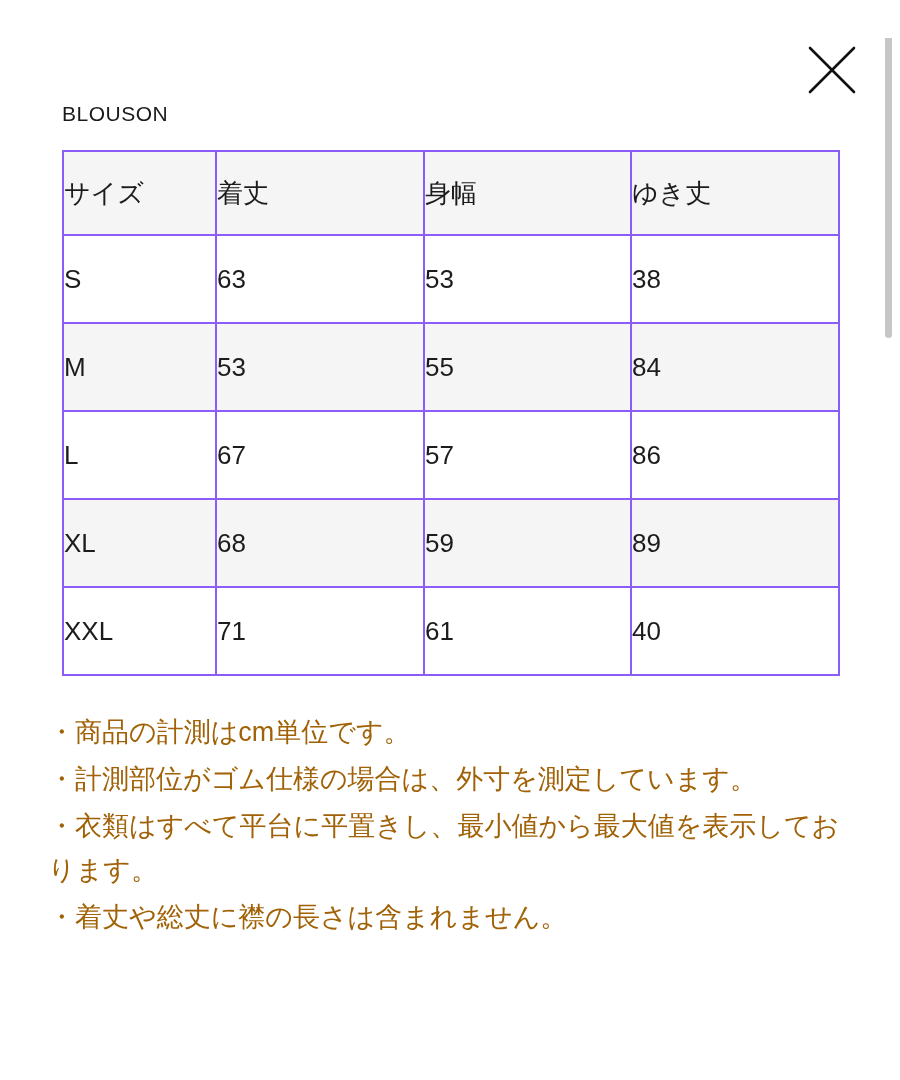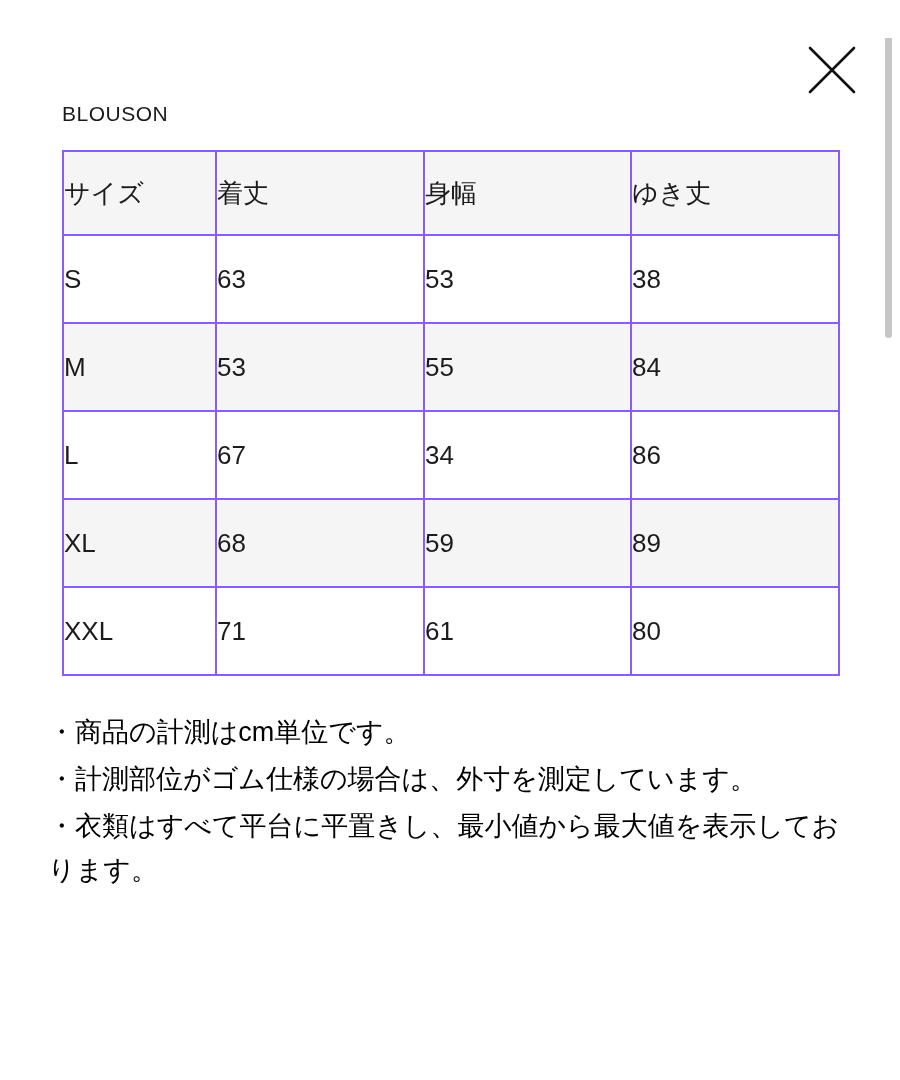--- a/index.html
+++ b/index.html
@@ -57,21 +57,21 @@
   .col-val1  { width: 208px; }
   .col-val2  { width: 207px; }
   .col-val3  { width: 208px; }
   .notes {
     position: absolute;
     left: 48px;
     top: 672px;
     width: 802px;
     font-size: 27px;
     line-height: 44px;
-    color: #000000;
+    color: #a16207;
   }
   .notes p { margin: 0 0 3px 0; }
   .scrollbar-thumb {
     position: absolute;
     right: 8px;
     top: -4px;
     width: 7px;
     height: 304px;
     background: #c6c6c6;
     border-radius: 4px;
@@ -117,39 +117,40 @@
       </tr>
       <tr>
         <td>M</td>
         <td>53</td>
         <td>55</td>
         <td>84</td>
       </tr>
       <tr>
         <td>L</td>
         <td>67</td>
-        <td>34</td>
+        <td>57</td>
         <td>86</td>
       </tr>
       <tr>
         <td>XL</td>
         <td>68</td>
         <td>59</td>
         <td>89</td>
       </tr>
       <tr>
         <td>XXL</td>
         <td>71</td>
         <td>61</td>
-        <td>80</td>
+        <td>40</td>
       </tr>
     </tbody>
   </table>
 
   <div class="notes">
     <p>・商品の計測はcm単位です。</p>
     <p>・計測部位がゴム仕様の場合は、外寸を測定しています。</p>
     <p>・衣類はすべて平台に平置きし、最小値から最大値を表示しております。</p>
+    <p>・着丈や総丈に襟の長さは含まれません。</p>
   </div>
 
   <div class="scrollbar-thumb"></div>
 
 </div>
 
 </body></html>

